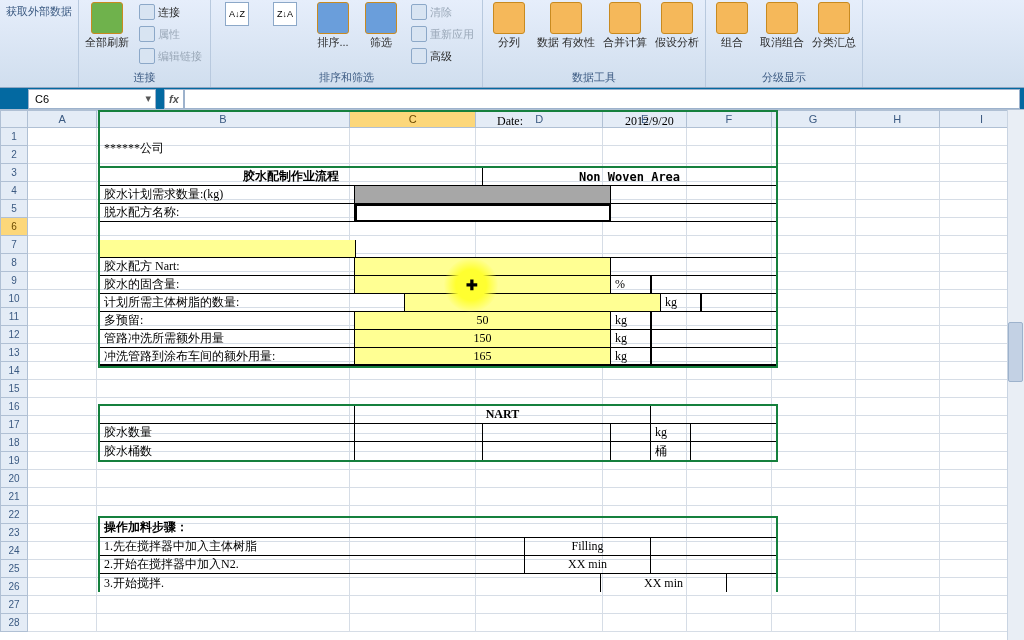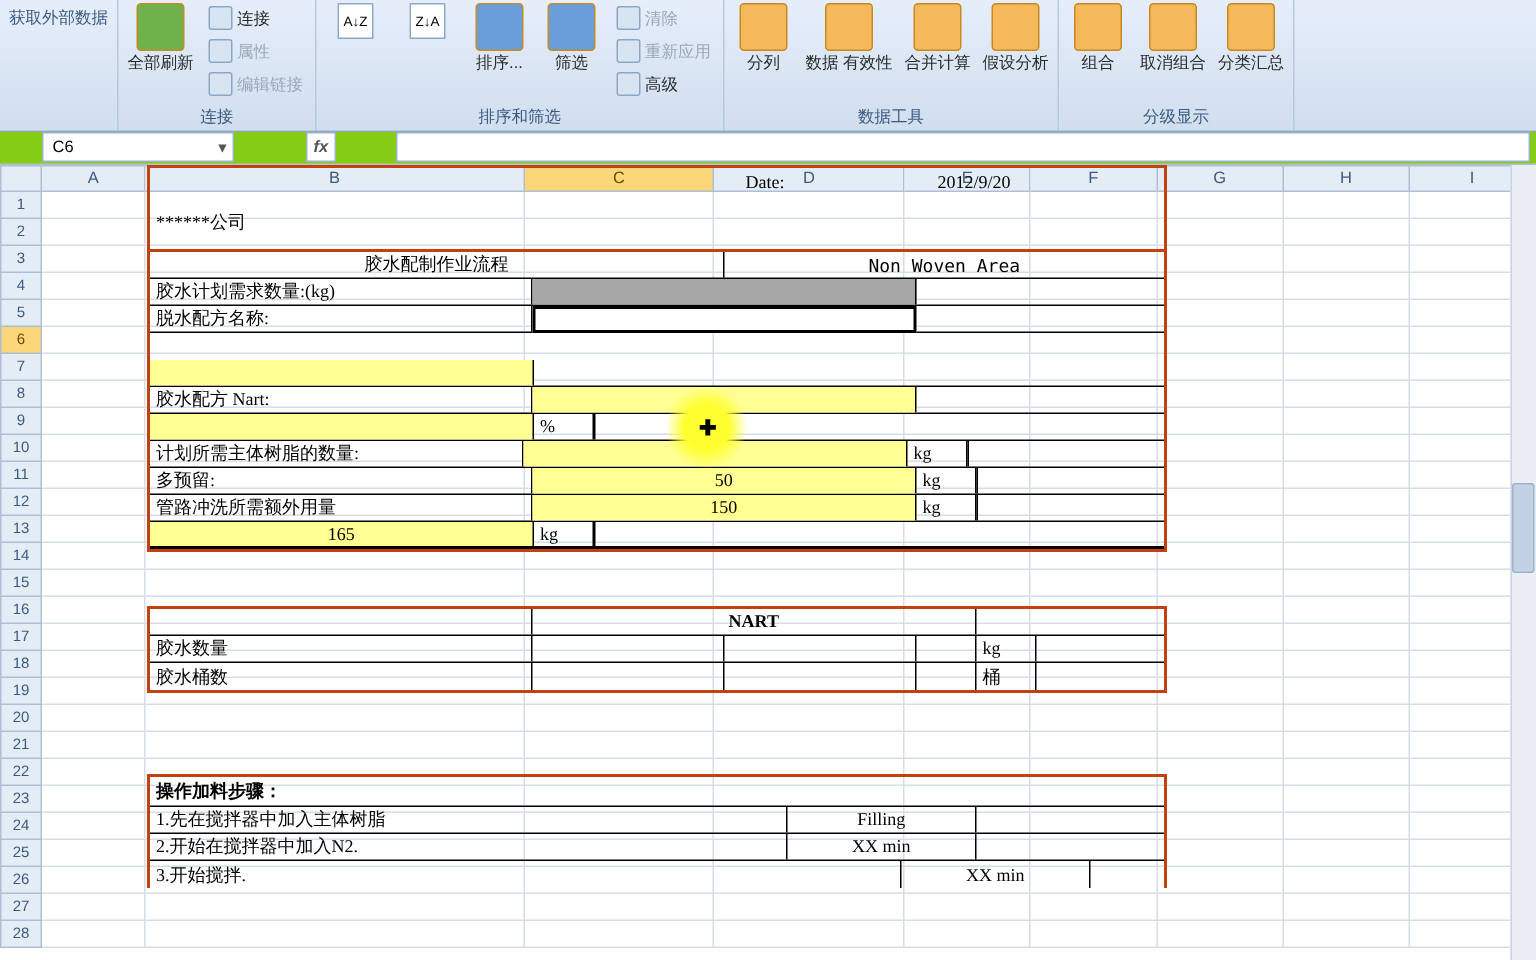--- a/index.html
+++ b/index.html
@@ -12,21 +12,21 @@
   .rgroup-label { text-align: center; color: #3b5a82; font-size: 11px; padding: 2px 0; }
   .rbtn-lg { display: flex; flex-direction: column; align-items: center; gap: 2px; cursor: pointer; min-width: 40px; }
   .rbtn-lg .icon { width: 32px; height: 32px; background: #f5b85a; border: 1px solid #c88a20; border-radius: 3px; display:flex;align-items:center;justify-content:center;font-size:16px;}
   .rbtn-lg .lbl { font-size: 11px; color: #2a2a2a; text-align: center; line-height: 13px; }
   .rstack { display: flex; flex-direction: column; gap: 2px; }
   .rbtn-sm { display: flex; align-items: center; gap: 3px; font-size: 11px; color: #2a2a2a; cursor: pointer; height: 20px; padding: 0 2px;}
   .rbtn-sm .si { width:16px;height:16px;background:#d8e4f2;border:1px solid #8ca8c8;border-radius:2px;}
   .rbtn-sm.disabled { color: #9aa8b8; }
 
   
-  .fbar { display: flex; align-items: flex-start; height: 22px; border-bottom: 1px solid #b0c0d4; background:#84cc16;gap:40px;}
+  .fbar { display: flex; align-items: center; height: 22px; border-bottom: 1px solid #b0c0d4; background:#0369a1;}
   .namebox { width: 128px; height: 20px; background: #fff; border: 1px solid #9db2cc; margin: 0 2px 0 28px; display:flex;align-items:center;padding:0 20px 0 6px;font-size:11px;position:relative;}
   .namebox::after{content:"▾";position:absolute;right:4px;color:#555;}
   .fxwrap { display:flex;align-items:center;gap:4px;margin-left:6px;}
   .fx-icon{ font-style:italic;color:#555;font-weight:bold;border:1px solid #9db2cc;background:#fff;padding:0 4px;height:20px;display:flex;align-items:center;}
   .formula-input{height:20px;border:1px solid #9db2cc;background:#fff;flex:1;}
 
   
   .grid { display:flex; height: calc(640px - 88px - 22px); }
   .rowhdrs { display:flex;flex-direction:column;}
   .corner { width:28px;height:18px;background:#e4ecf6;border:1px solid #b0c0d4;}
@@ -35,26 +35,26 @@
   .sheet { flex:1;overflow:hidden;position:relative;}
   .colhdrs { display:flex;height:18px;}
   .ch { background:#e4ecf6;border:1px solid #b0c0d4;border-left:none;display:flex;align-items:center;justify-content:center;color:#3b5a82;font-size:11px;height:18px;}
   .ch.sel{background:#fcd77a;color:#6b4a00;}
   .cells { position:relative;}
   .row { display:flex;height:18px;}
   .cell { border-right:1px solid #d6dde6;border-bottom:1px solid #d6dde6;height:18px;}
 
   
   .form { position:absolute; left:70px; top:0px; width:680px; font-family: SimSun, serif; font-size:12px;}
-  .form-outer { border:2px solid #c2410c; }
+  .form-outer { border:2px solid #15803d; }
   .fr { display:flex; border-bottom:1px solid #000; height:18px;}
   .fr.nb{border-bottom:none;}
   .fcell { border-right:1px solid #000; padding:1px 4px; display:flex;align-items:center;}
   .fcell:last-child{border-right:none;}
-  .hdr-title{font-weight:normal;text-align:center;justify-content:center;}
+  .hdr-title{font-weight:bold;text-align:center;justify-content:center;}
   .yellow{background:#ffff93;}
   .grayfill{background:#a7a7a7;}
   .selcell{background:#fff;border:2px solid #000;height:18px;}
   .center{justify-content:center;text-align:center;}
 
   
   .hl { position:absolute; width:54px;height:54px;border-radius:50%;background:radial-gradient(circle,#ffff30 40%,rgba(255,255,48,0) 72%);pointer-events:none;}
   .cross{position:absolute;color:#000;font-weight:bold;font-size:14px;pointer-events:none;}
 
   .vscroll{position:absolute;right:0;top:0;width:17px;height:100%;background:#e9eef5;border-left:1px solid #c9d4e2;}
@@ -562,43 +562,45 @@
         <div class="fr">
             <div class="fcell yellow" style="width:256px;"></div>
             <div class="fcell" style="flex:1;"></div>
           </div>
         <div class="fr">
             <div class="fcell" style="width:255px;font-family:SimSun;">胶水配方 Nart:</div>
             <div class="fcell yellow" style="width:256px;"></div>
             <div class="fcell" style="flex:1;"></div>
           </div>
         <div class="fr">
+            <div class="fcell" style="width:255px;">胶水的固含量:</div>
             <div class="fcell yellow" style="width:256px;"></div>
             <div class="fcell" style="width:40px;">%</div>
             <div class="fcell" style="flex:1;border-left:1px solid #000;"></div>
           </div>
         <div class="fr">
-            <div class="fcell" style="width:249px;">计划所需主体树脂的数量:</div>
+            <div class="fcell" style="width:305px;">计划所需主体树脂的数量:</div>
             <div class="fcell yellow" style="width:256px;"></div>
             <div class="fcell" style="width:40px;">kg</div>
             <div class="fcell" style="flex:1;border-left:1px solid #000;"></div>
           </div>
         <div class="fr">
             <div class="fcell" style="width:255px;">多预留:</div>
             <div class="fcell yellow center" style="width:256px;">50</div>
             <div class="fcell" style="width:40px;">kg</div>
             <div class="fcell" style="flex:1;border-left:1px solid #000;"></div>
           </div>
         <div class="fr">
             <div class="fcell" style="width:255px;">管路冲洗所需额外用量</div>
             <div class="fcell yellow center" style="width:256px;">150</div>
             <div class="fcell" style="width:40px;">kg</div>
             <div class="fcell" style="flex:1;border-left:1px solid #000;"></div>
           </div>
         <div class="fr" style="border-bottom:2px solid #000;">
+            <div class="fcell" style="width:255px;">冲洗管路到涂布车间的额外用量:</div>
             <div class="fcell yellow center" style="width:256px;">165</div>
             <div class="fcell" style="width:40px;">kg</div>
             <div class="fcell" style="flex:1;border-left:1px solid #000;"></div>
           </div>
       </div>
       <div style="height:36px;"></div>
       <div class="form-outer">
         <div class="fr">
             <div class="fcell" style="width:255px;"></div>
             <div class="fcell center" style="width:296px;font-weight:bold;">NART</div>

